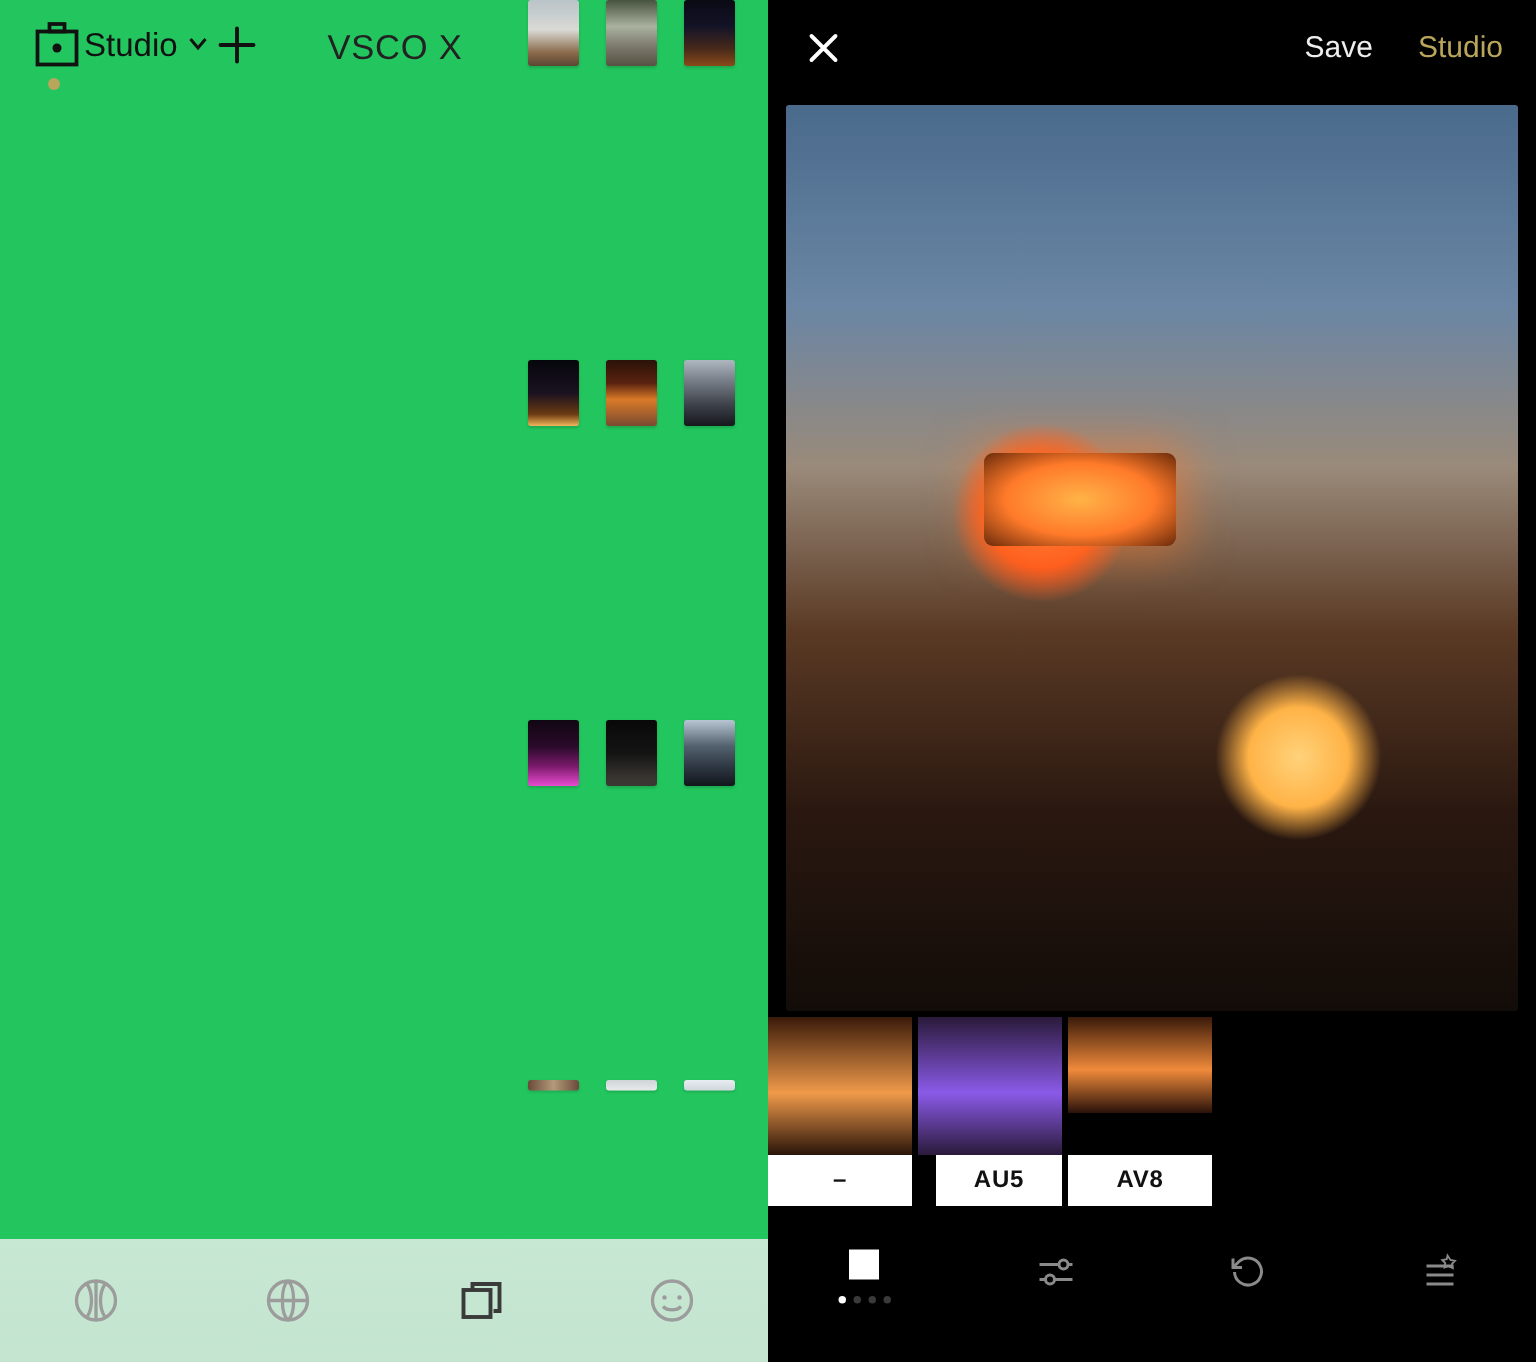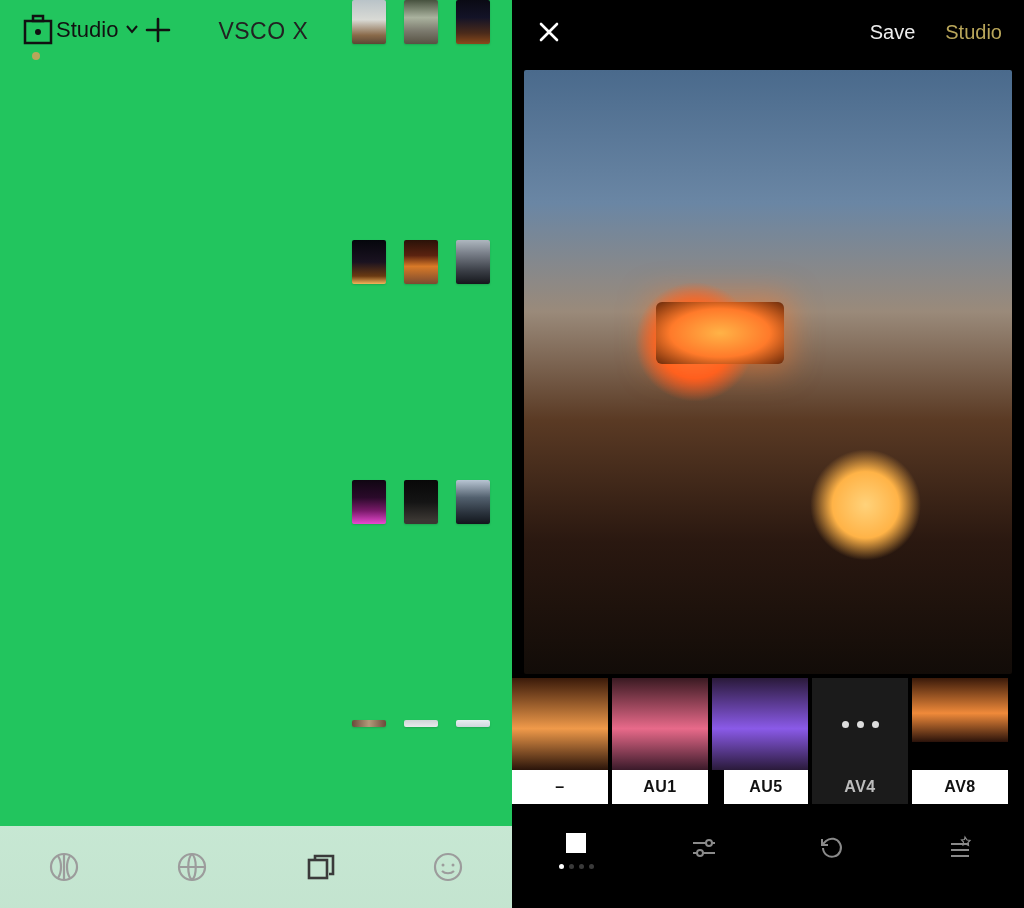--- a/index.html
+++ b/index.html
@@ -172,34 +172,22 @@
   <div class="preview">
     <div class="sign"></div>
   </div>
 
   <div class="strip">
     <div class="filter">
       <div class="swatch sw-base"></div>
       <div class="lbl">–</div>
     </div>
     <div class="filter">
-      <div class="swatch sw-au1"></div>
-      <div class="lbl lbl-au1">AU1</div>
-    </div>
-    <div class="filter">
       <div class="swatch sw-au5"></div>
       <div class="lbl lbl-au5">AU5</div>
-    </div>
-    <div class="filter dark">
-      <div class="swatch sw-av4 dots">
-          <span></span>
-          <span></span>
-          <span></span>
-        </div>
-      <div class="lbl">AV4</div>
     </div>
     <div class="filter">
       <div class="swatch sw-av8"></div>
       <div class="lbl lbl-av8">AV8</div>
     </div>
   </div>
 
   <div class="r-tab">
     <div class="r-slot active">
       <svg viewBox="0 0 30 30">

